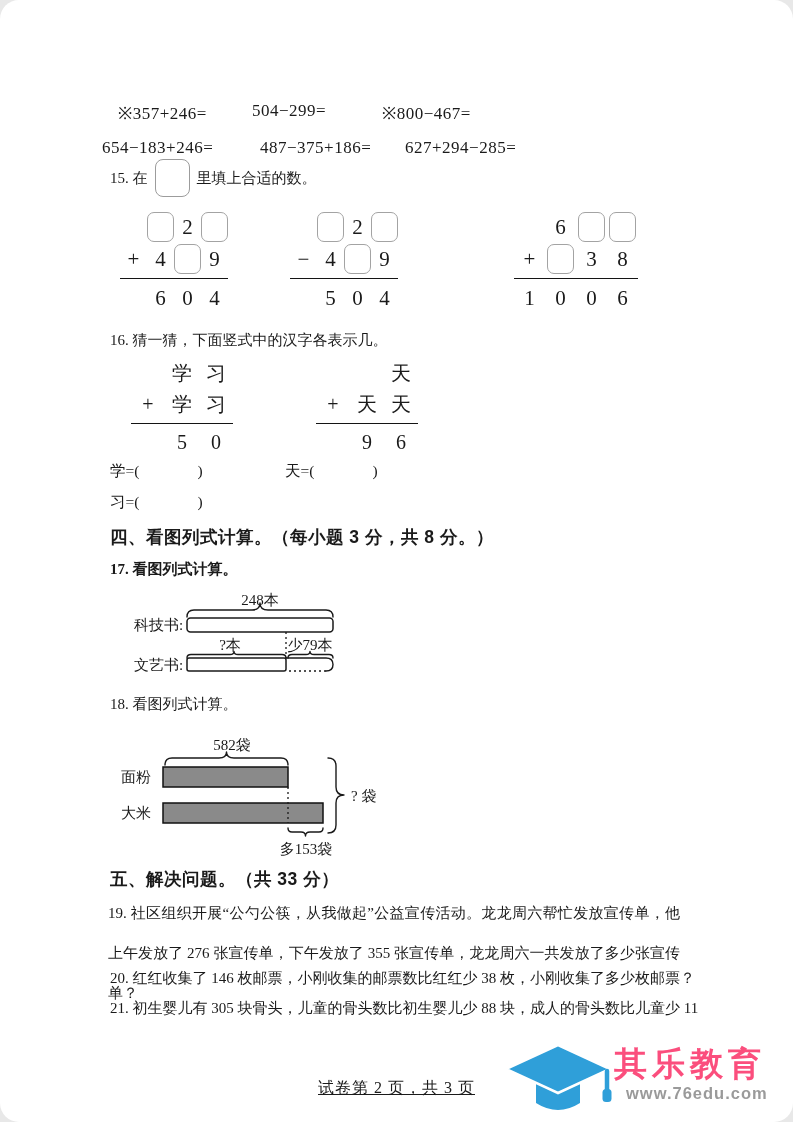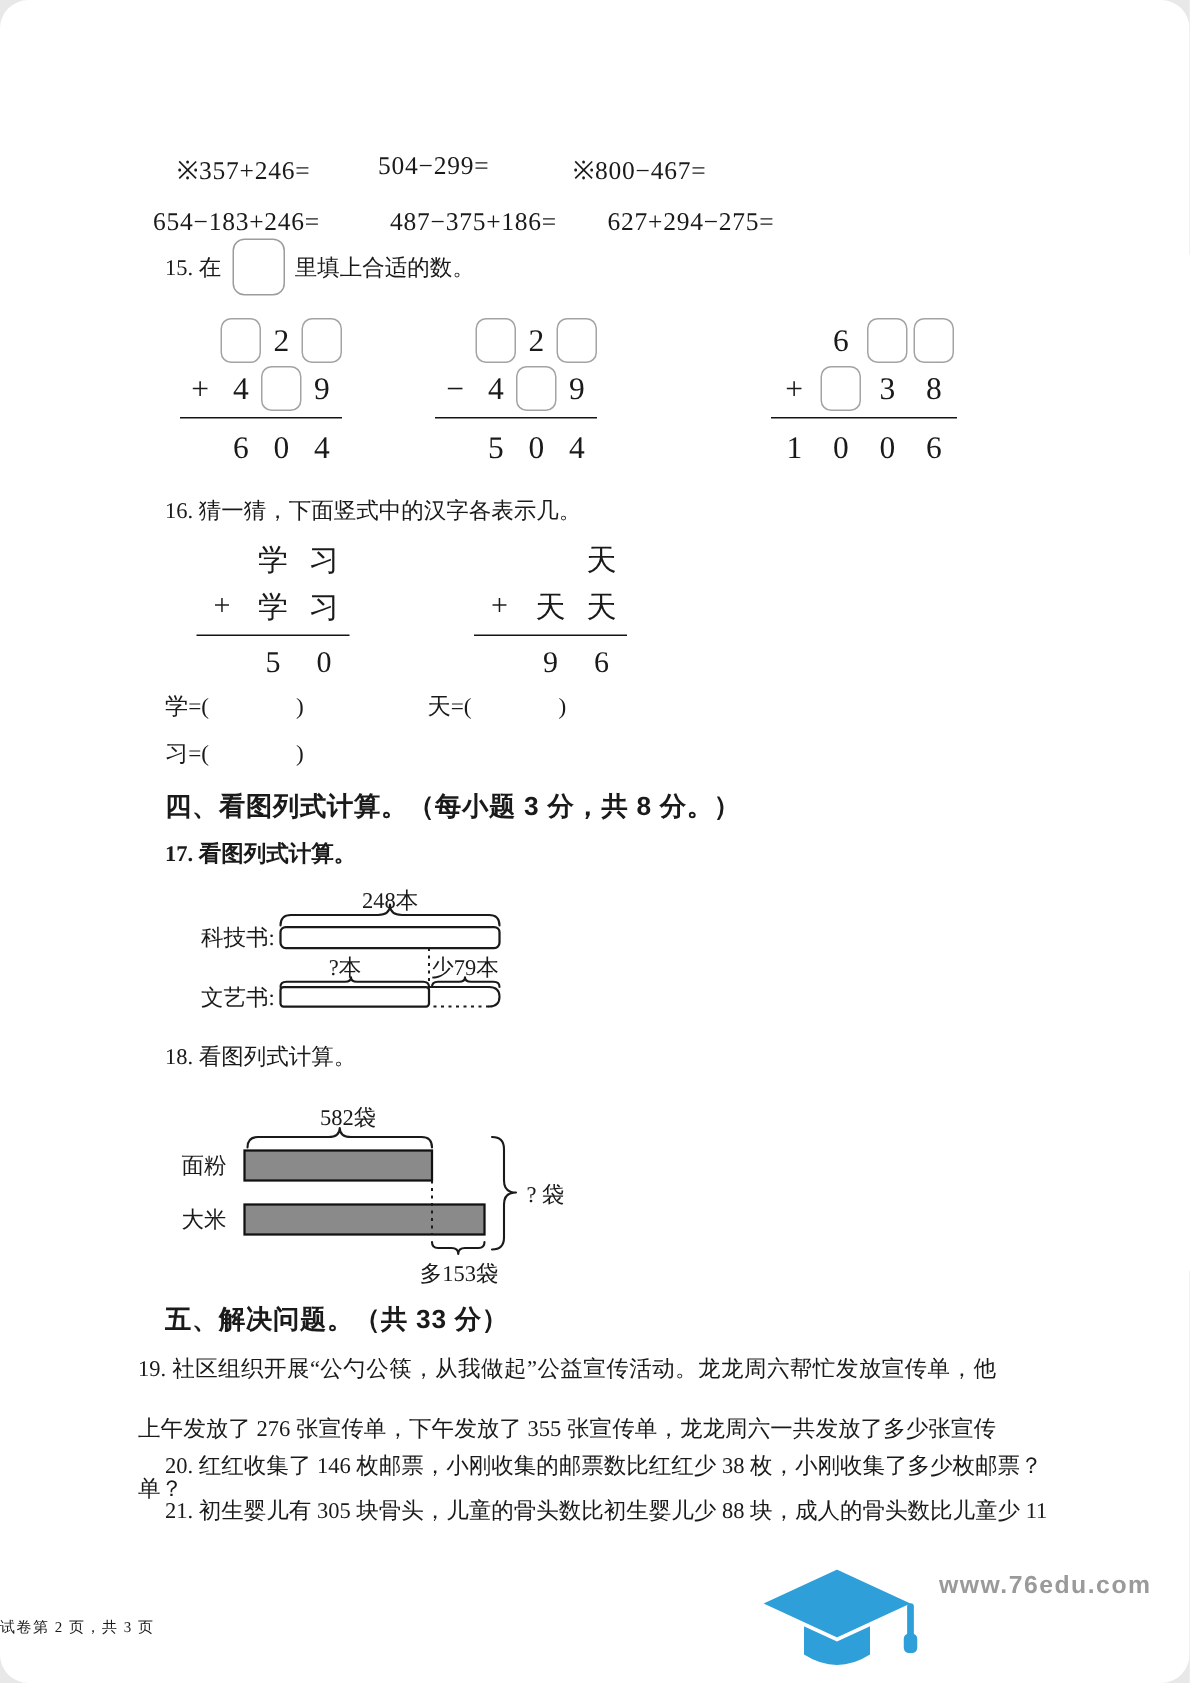--- a/index.html
+++ b/index.html
@@ -27,45 +27,45 @@
   }
   .vp3 .cell{width:31px;}
   .fbox{width:25px; height:28px; border:1.35px solid #a3a3a3; border-radius:7px; background:#fff;}
   .vsum{border-top:1.7px solid #141414; margin-top:3px; padding-top:3px;}
   
   .vp16{position:absolute; top:358px;}
   .vp16 .cell{width:34px; height:31px; font-size:20px;}
   .ansline{position:absolute; font-size:15.5px; white-space:nowrap;}
   .gap58{display:inline-block; width:58px;}
   
-  .para{position:absolute; left:92px; width:572px; font-size:15px; line-height:40px; text-align:justify;}
+  .para{position:absolute; left:108px; width:572px; font-size:15px; line-height:40px; text-align:justify;}
   .para-nowrap{position:absolute; left:110px; width:625px; font-size:15px; line-height:40px;}
   
   svg text{font-family:"Liberation Serif", serif; font-size:15px; fill:#1a1a1a;}
   .obar{fill:#ffffff; stroke:#1a1a1a; stroke-width:1.5;}
   .gbar{fill:#8a8a8a; stroke:#111111; stroke-width:1.5;}
   .brace{fill:none; stroke:#1a1a1a; stroke-width:1.4; stroke-linecap:round; stroke-linejoin:round;}
   .dotl{stroke:#1a1a1a; stroke-width:1.3; stroke-dasharray:2,3; fill:none;}
   
-  .footer-page{position:absolute; left:0; width:100%; top:1078px; text-align:left; font-size:10px; letter-spacing:1px;}
+  .footer-page{position:absolute; left:0; width:100%; top:1078px; text-align:center; font-size:16px; letter-spacing:1px;text-decoration:underline;}
   .brand{position:absolute; left:614px; top:1046px; font-family:"Liberation Sans", sans-serif;}
   .brand-name{font-size:33px; font-weight:700; color:#fb4e7d; letter-spacing:5px; line-height:1.1; white-space:nowrap;}
   .brand-url{font-size:16.5px; font-weight:700; color:#9a9a9a; letter-spacing:1px; text-align:center; margin-top:2px;margin-left:12px;}
 </style>
 </head>
 <body>
 
 <div class="page">
 
   <span class="oral" style="left:118px; top:101px;">※357+246=</span>
   <span class="oral" style="left:252px; top:101px;">504−299=</span>
   <span class="oral" style="left:382px; top:101px;">※800−467=</span>
   <span class="oral" style="left:102px; top:138px;">654−183+246=</span>
   <span class="oral" style="left:260px; top:138px;">487−375+186=</span>
-  <span class="oral" style="left:405px; top:138px;">627+294−275=</span>
+  <span class="oral" style="left:405px; top:138px;">627+294−285=</span>
 
   <div class="q15line" style="left:110px; top:159px;">
     <span>15. 在</span>
     <span class="q15box"></span>
     <span>里填上合适的数。</span>
   </div>
 
   <div class="vp" style="left:120px;">
     <div class="vrow">
       <div class="cell"></div>
@@ -238,16 +238,17 @@
   <div class="footer-page">试卷第 2 页，共 3 页</div>
 
   <svg class="abs" style="left:503px; top:1042px;" width="110" height="78" viewBox="0 0 110 78">
     <path d="M33,34 H77 V61 Q55,75 33,61 Z" fill="#2f9fd9"></path>
     <polygon points="55,3 107,27 55,51 3,27" fill="#2f9fd9" stroke="#ffffff" stroke-width="2.5"></polygon>
     <path d="M104,29 V48" stroke="#2f9fd9" stroke-width="4.5" stroke-linecap="round" fill="none"></path>
     <rect x="99.5" y="47" width="9" height="13" rx="3.5" fill="#2f9fd9"></rect>
   </svg>
 
   <div class="brand">
+    <div class="brand-name">其乐教育</div>
     <div class="brand-url">www.76edu.com</div>
   </div>
 
 </div>
 
 </body></html>

